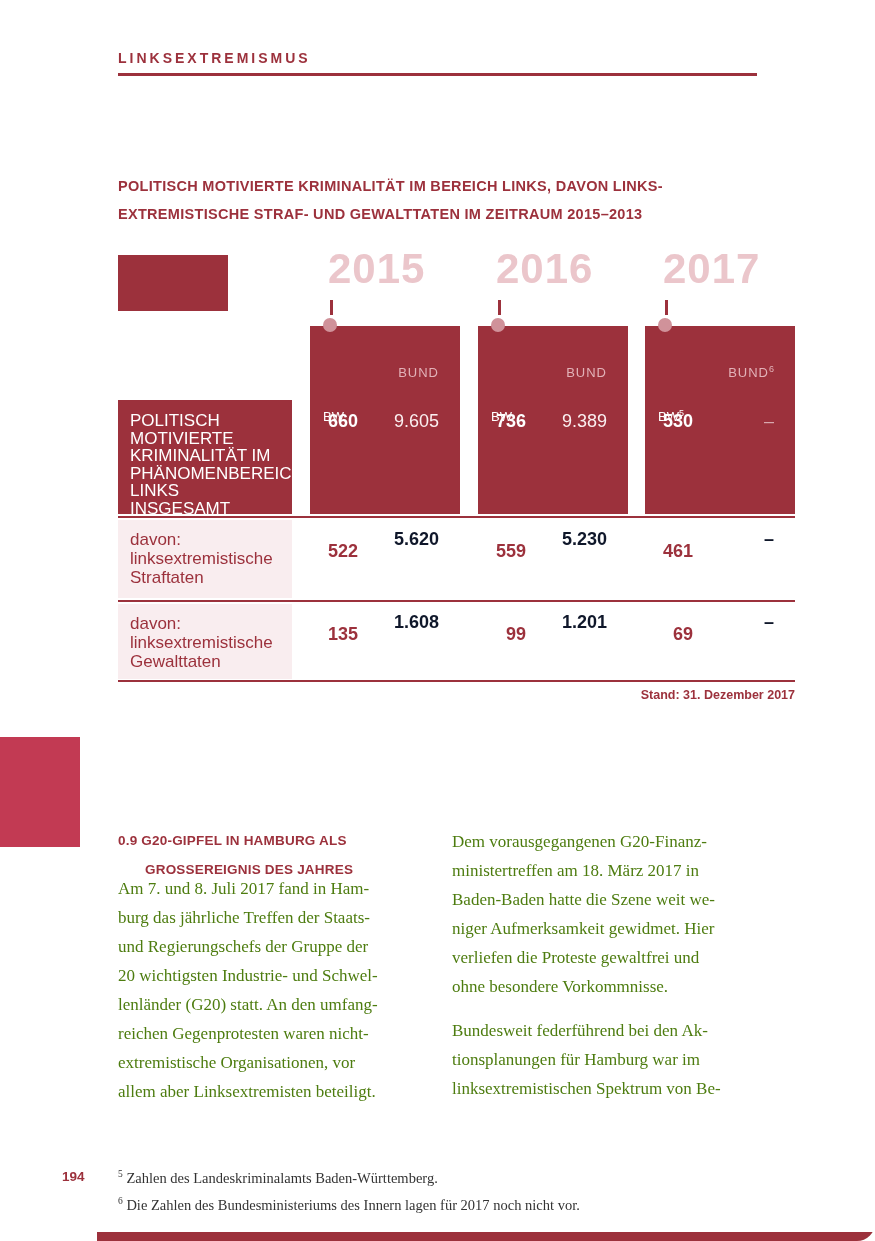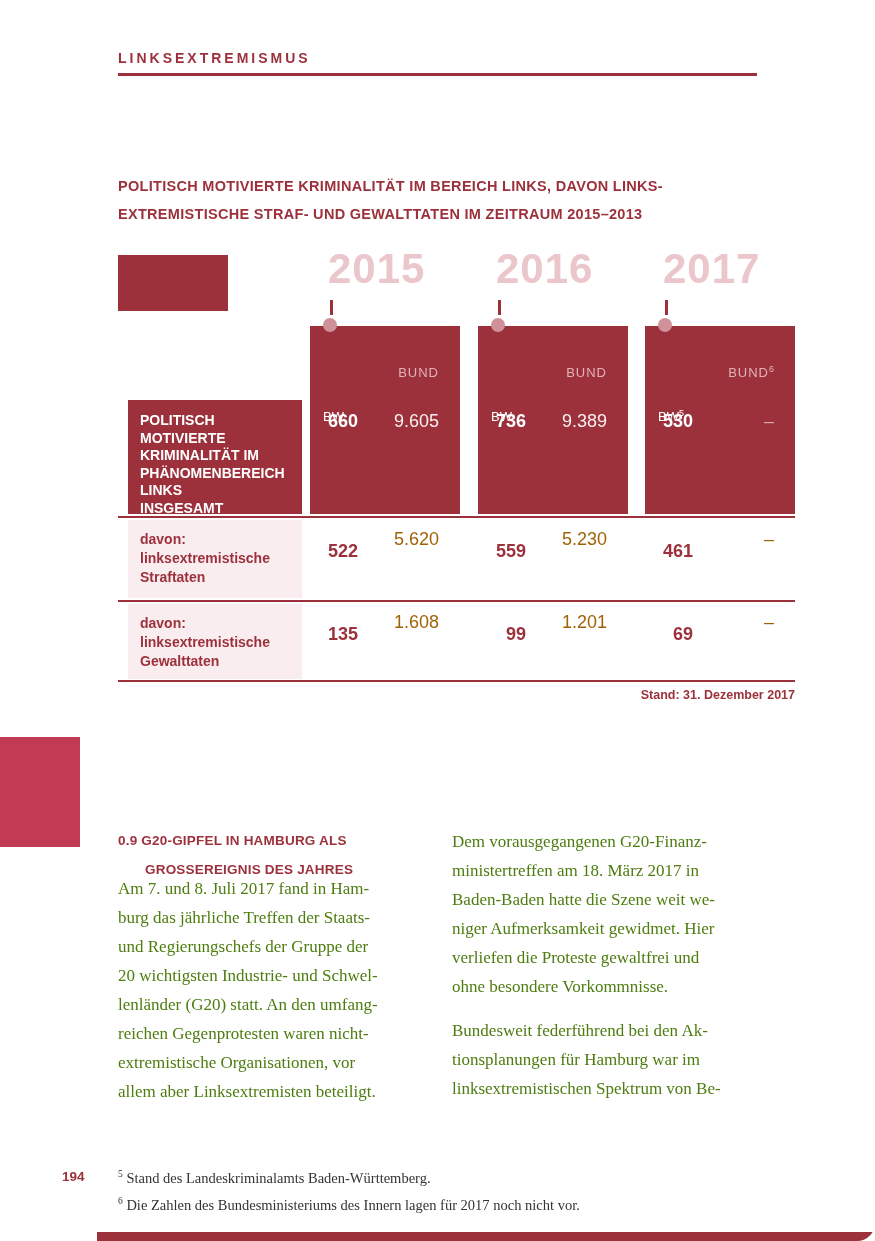--- a/index.html
+++ b/index.html
@@ -67,25 +67,25 @@
   .val { position: absolute; font-size: 18px; z-index: 1; }
   .val.bw { left: calc(var(--cx) + 2px); width: 46px; text-align: right; font-weight: 700; }
   .val.bund { left: var(--cx); width: 129px; text-align: right; }
   .r1 { top: 411px; }
   .r2 { top: 529px; }
   .r3 { top: 612px; }
   .r1.bw { color: #ffffff; }
   .r1.bund { color: #fbeff0; }
   .r1.bund.dim { color: #d8a7ad; }
   .r2.bw, .r3.bw { color: var(--dark_red, #9c313c); margin-top: 12px; }
-  .r2.bund, .r3.bund { color: #a16207; }
+  .r2.bund, .r3.bund { color: #0f172a; font-weight: bold; }
 
   .rowlabel {
-    position: absolute; left: 128px; width: 174px; box-sizing: border-box;
-    font-size: 14px; font-weight: 700;
+    position: absolute; left: 118px; width: 174px; box-sizing: border-box;
+    font-size: 17px; font-weight: 400;
   }
   .row1label {
     top: 400px; height: 114px; background: var(--dark_red, #9c313c);
     color: #ffffff; padding: 12px 12px; line-height: 17.5px;
   }
   .row2label {
     top: 520px; height: 78px; background: var(--label_cell_pink, #f9edef);
     color: var(--dark_red, #9c313c); padding: 10px 12px; line-height: 19px;
   }
   .row3label {
@@ -237,18 +237,18 @@
 Baden-Baden hatte die Szene weit we-
 niger Aufmerksamkeit gewidmet. Hier
 verliefen die Proteste gewaltfrei und
 ohne besondere Vorkommnisse.</div>
   <div class="para p-right2">Bundesweit federführend bei den Ak-
 tionsplanungen für Hamburg war im
 linksextremistischen Spektrum von Be-</div>
 
   <div class="page-num">194</div>
   <div class="footnotes">
-    <div class="fn"><sup>5</sup> <span>Stand des Landeskriminalamts Baden-Württemberg.</span></div>
+    <div class="fn"><sup>5</sup> <span>Zahlen des Landeskriminalamts Baden-Württemberg.</span></div>
     <div class="fn"><sup>6</sup> <span>Die Zahlen des Bundesministeriums des Innern lagen für 2017 noch nicht vor.</span></div>
   </div>
   <div class="bottom-bar"></div>
 
 </div>
 
 </body></html>

